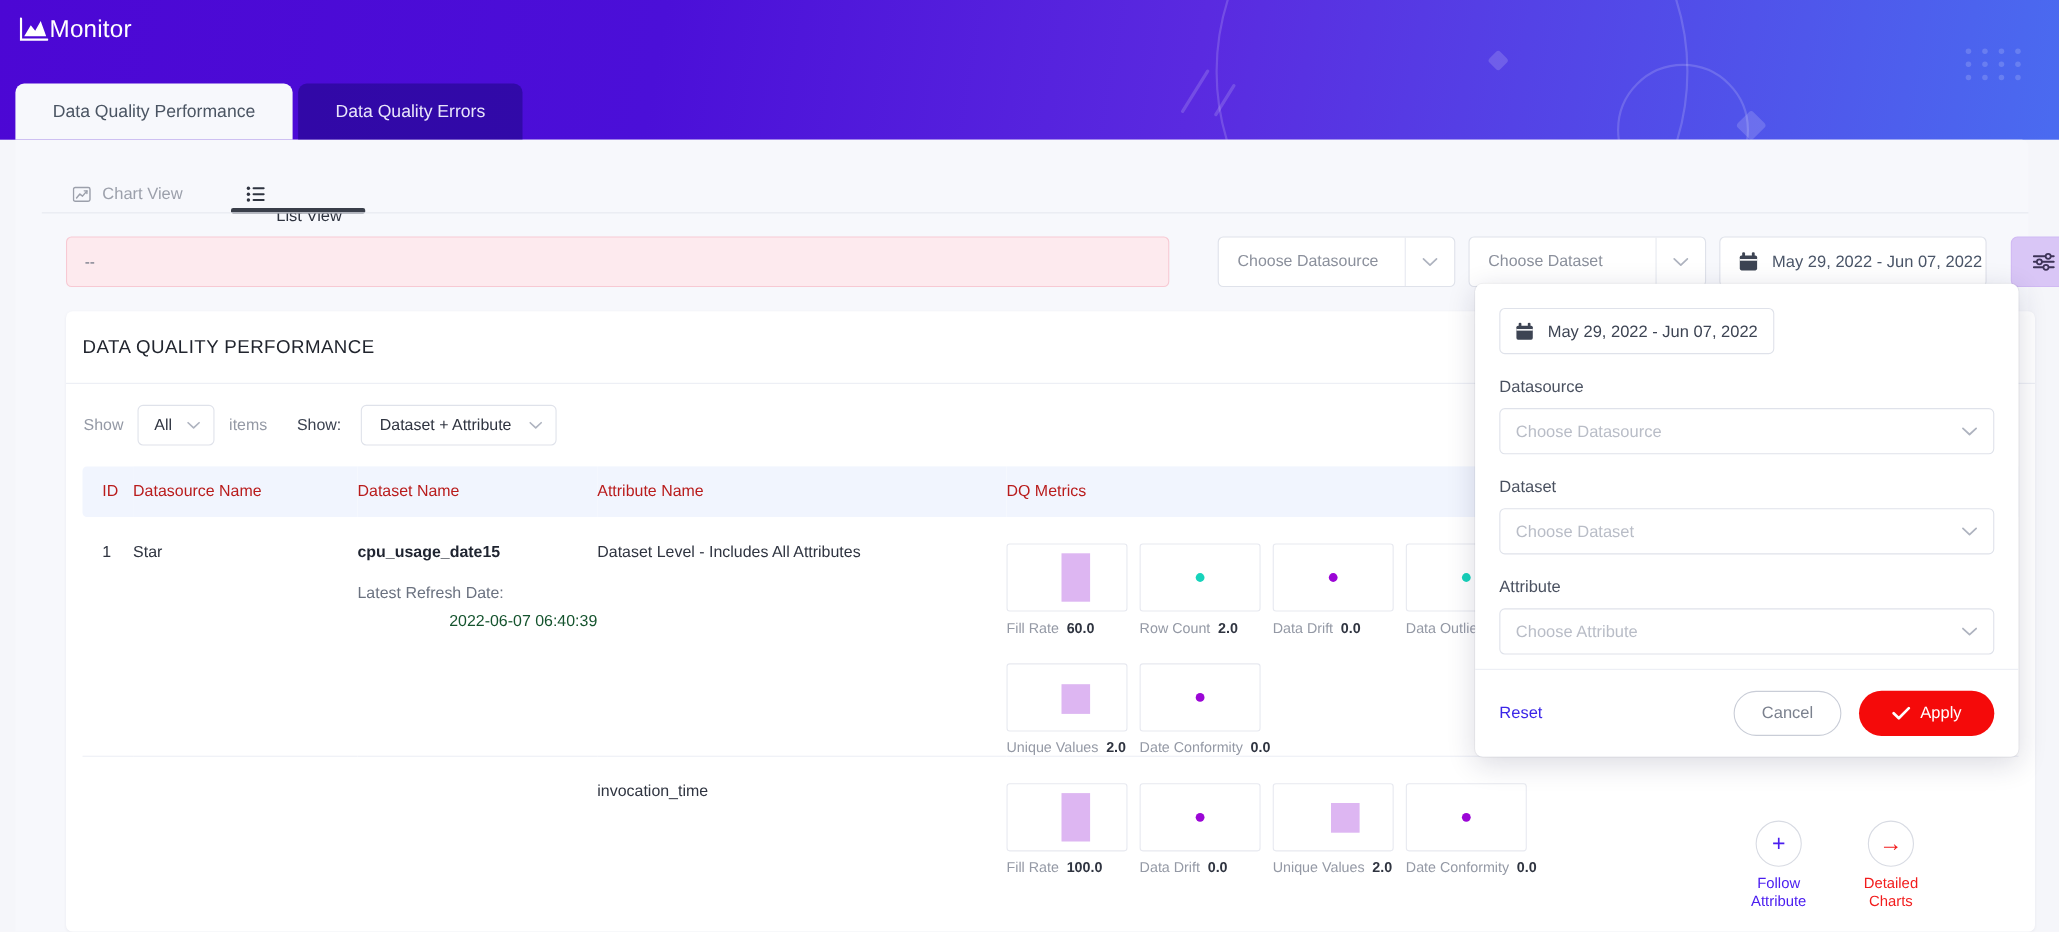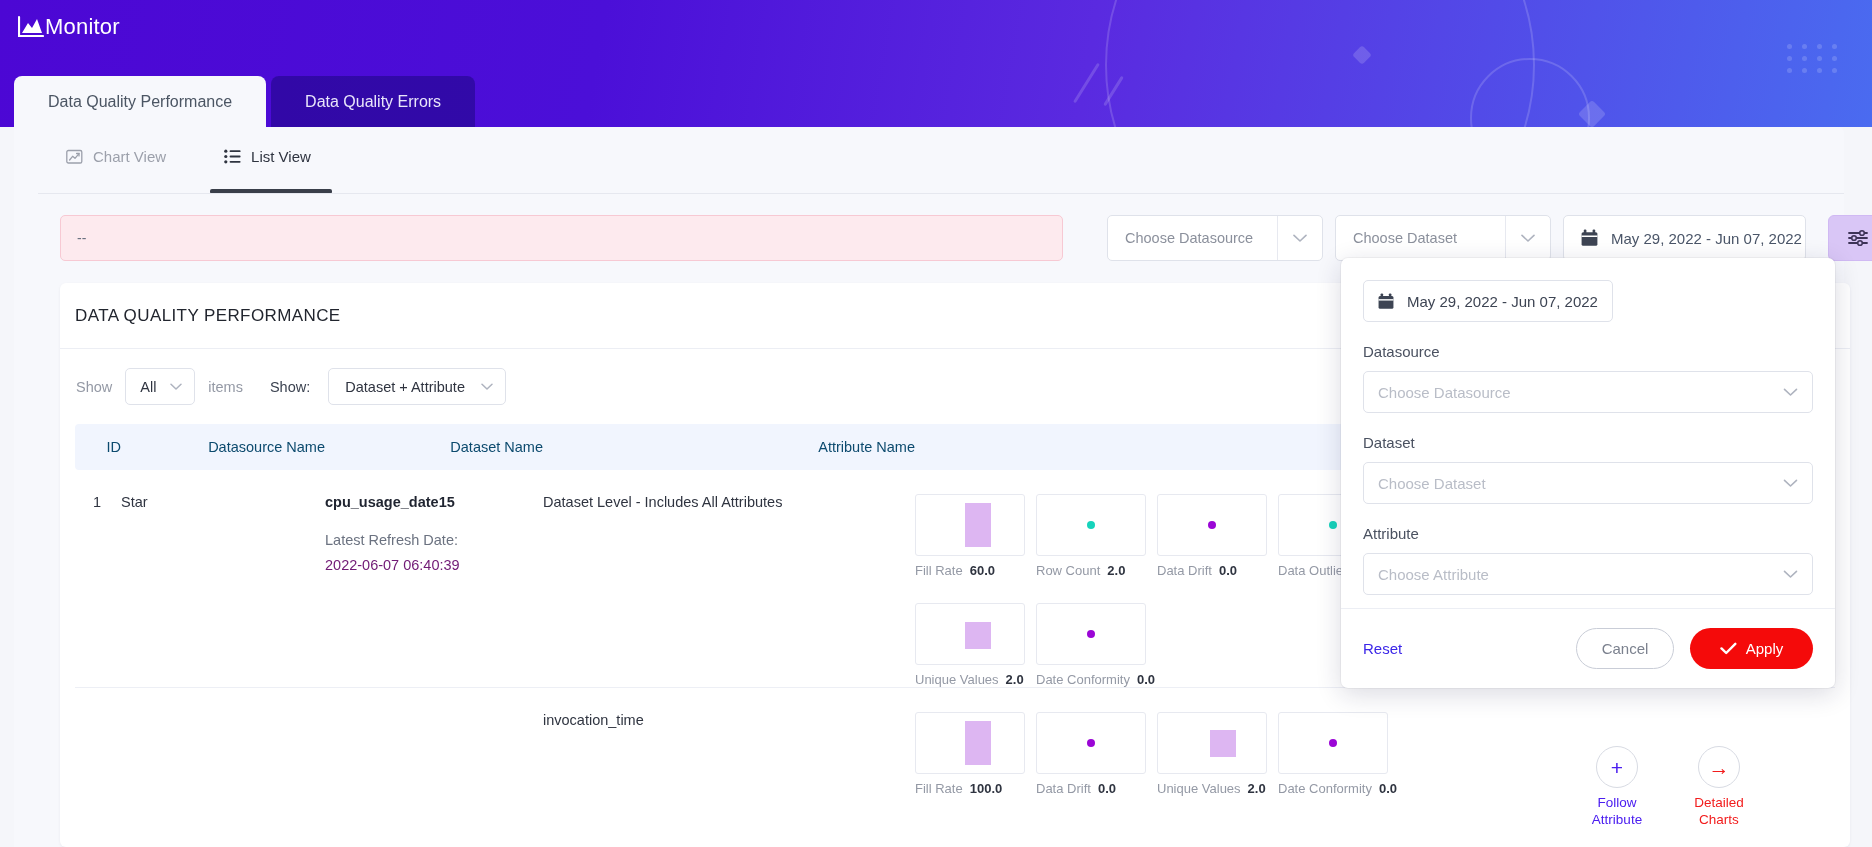--- a/index.html
+++ b/index.html
@@ -54,21 +54,21 @@
     background: #f7f8fc; border-radius: 0 6px 0 0;
   }
 
   
   .subtabs {
     position: absolute; left: 46px; top: 17px; display: flex; gap: 46px;
     border-bottom: 0;
   }
   .subtab { display: flex; align-items: center; gap: 10px; padding: 4px 6px 14px 6px; cursor: pointer; font-size: 15px; }
   .subtab .lbl { color: #9ca0ab; }
-  .subtab.active .lbl { color: #2f3440; }
+  .subtab.active .lbl { color: #2f3440; margin-top: 40px; }
   .subrule { position: absolute; left: 24px; top: 66px; width: 1806px; height: 1px; background: #e6e8ef; }
   .sub-underline { position: absolute; left: 196px; top: 62px; width: 122px; height: 5px; background: #3a3f4a; border-radius: 2px; }
 
   
   .filterrow { position: absolute; left: 46px; top: 88px; width: 1790px; height: 46px; }
   .errbox {
     position: absolute; left: 0; top: 0; width: 1003px; height: 46px;
     background: #fdeaee; border: 1px solid #f7c9d3; border-radius: 5px;
     display: flex; align-items: center; padding-left: 16px;
     color: #6b7280; font-size: 14px;
@@ -112,36 +112,36 @@
     border: 1px solid #dfe2ea; border-radius: 5px; background: #fff; height: 37px;
     display: flex; align-items: center; cursor: pointer; padding: 0 12px 0 16px; gap: 12px;
   }
   .mini-sel .v { color: #2f3440; font-size: 14.5px; white-space: nowrap; }
   .mini-sel.w-all { width: 70px; justify-content: space-between; padding-left: 14px; }
   .mini-sel.w-show { width: 178px; justify-content: space-between; margin-left: 5px; }
 
   
   table.dq { width: 1760px; margin: 0 0 0 15px; border-collapse: collapse; }
   table.dq thead th {
-    background: #f1f5fe; color: #0c4a6e; font-size: 14.5px; font-weight: 400;
-    text-align: right; padding: 15px 0 15px 0; white-space: nowrap;
+    background: #f1f5fe; color: #b91c1c; font-size: 14.5px; font-weight: 400;
+    text-align: left; padding: 15px 0 15px 0; white-space: nowrap;
   }
   table.dq thead th:first-child { padding-left: 18px; border-radius: 4px 0 0 4px; }
   .col-id { width: 46px; }
   .col-ds { width: 204px; }
   .col-dt { width: 218px; }
   .col-at { width: 372px; }
   .col-mx { width: auto; }
   table.dq td { vertical-align: top; padding-top: 24px; font-size: 14.5px; color: #2f3440; }
   table.dq td:first-child { padding-left: 18px; }
   tr.row-sep td { border-top: 1px solid #edeff5; }
   .ds-name { color: #2f3440; }
   .dt-name { font-weight: bold; color: #1f2430; }
   .dt-sub { color: #6b7280; margin-top: 22px; }
-  .dt-sub2 { color: #701a75; margin-top: 9px; }
+  .dt-sub2 { color: #14532d; margin-top: 9px; text-align: right; }
   .at-name { color: #2f3440; }
 
   
   .metricwrap { display: flex; flex-direction: column; gap: 0; }
   .mrow { display: flex; gap: 11px; }
   .tile {
     width: 110px; height: 62px; border: 1px solid #e7e9f0; border-radius: 3px;
     background: #fff; position: relative; overflow: hidden;
   }
   .tile .bar { position: absolute; background: #ddb6f2; }

